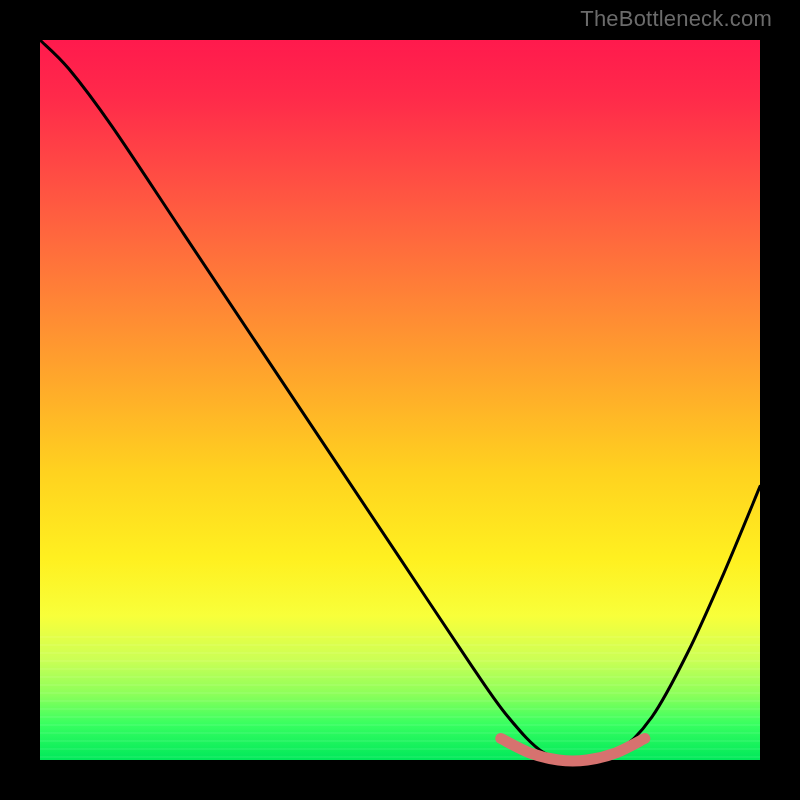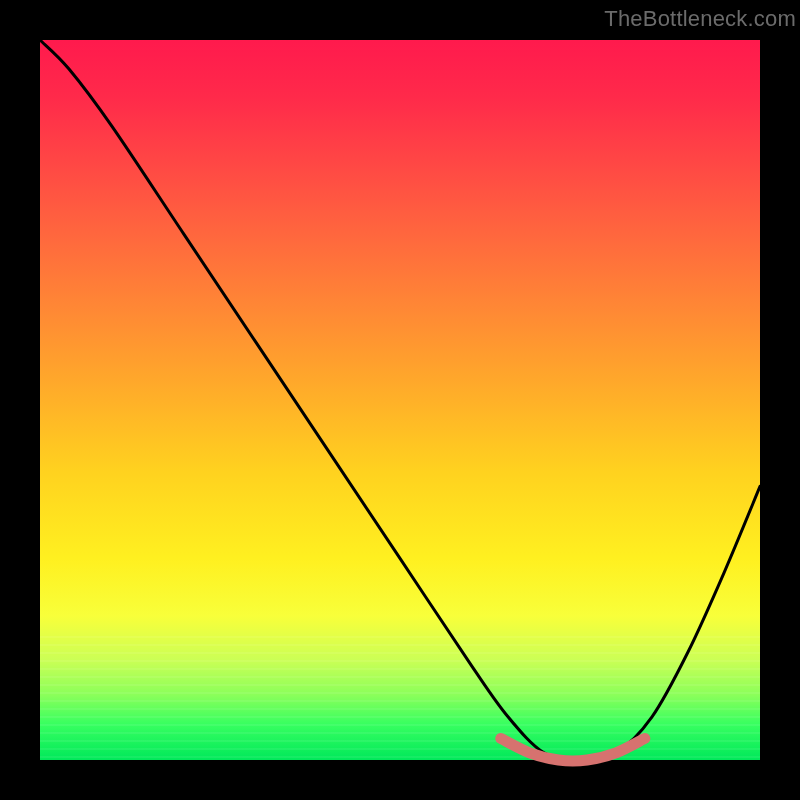--- a/index.html
+++ b/index.html
@@ -53,21 +53,21 @@
         rgba(255,255,255,0.00) 6px,
         rgba(255,255,255,0.12) 6px,
         rgba(255,255,255,0.12) 8px
       );
     mix-blend-mode: screen;
     opacity: 0.55;
   }
   .watermark {
     position: absolute;
     top: 6px;
-    right: 4px;
+    right: 28px;
     color: #6b6b6b;
     font-size: 22px;
     font-weight: 500;
     letter-spacing: 0.2px;
     user-select: none;
     margin-left: 24px;
   }
   svg.curve {
     position: absolute;
     left: 0;

